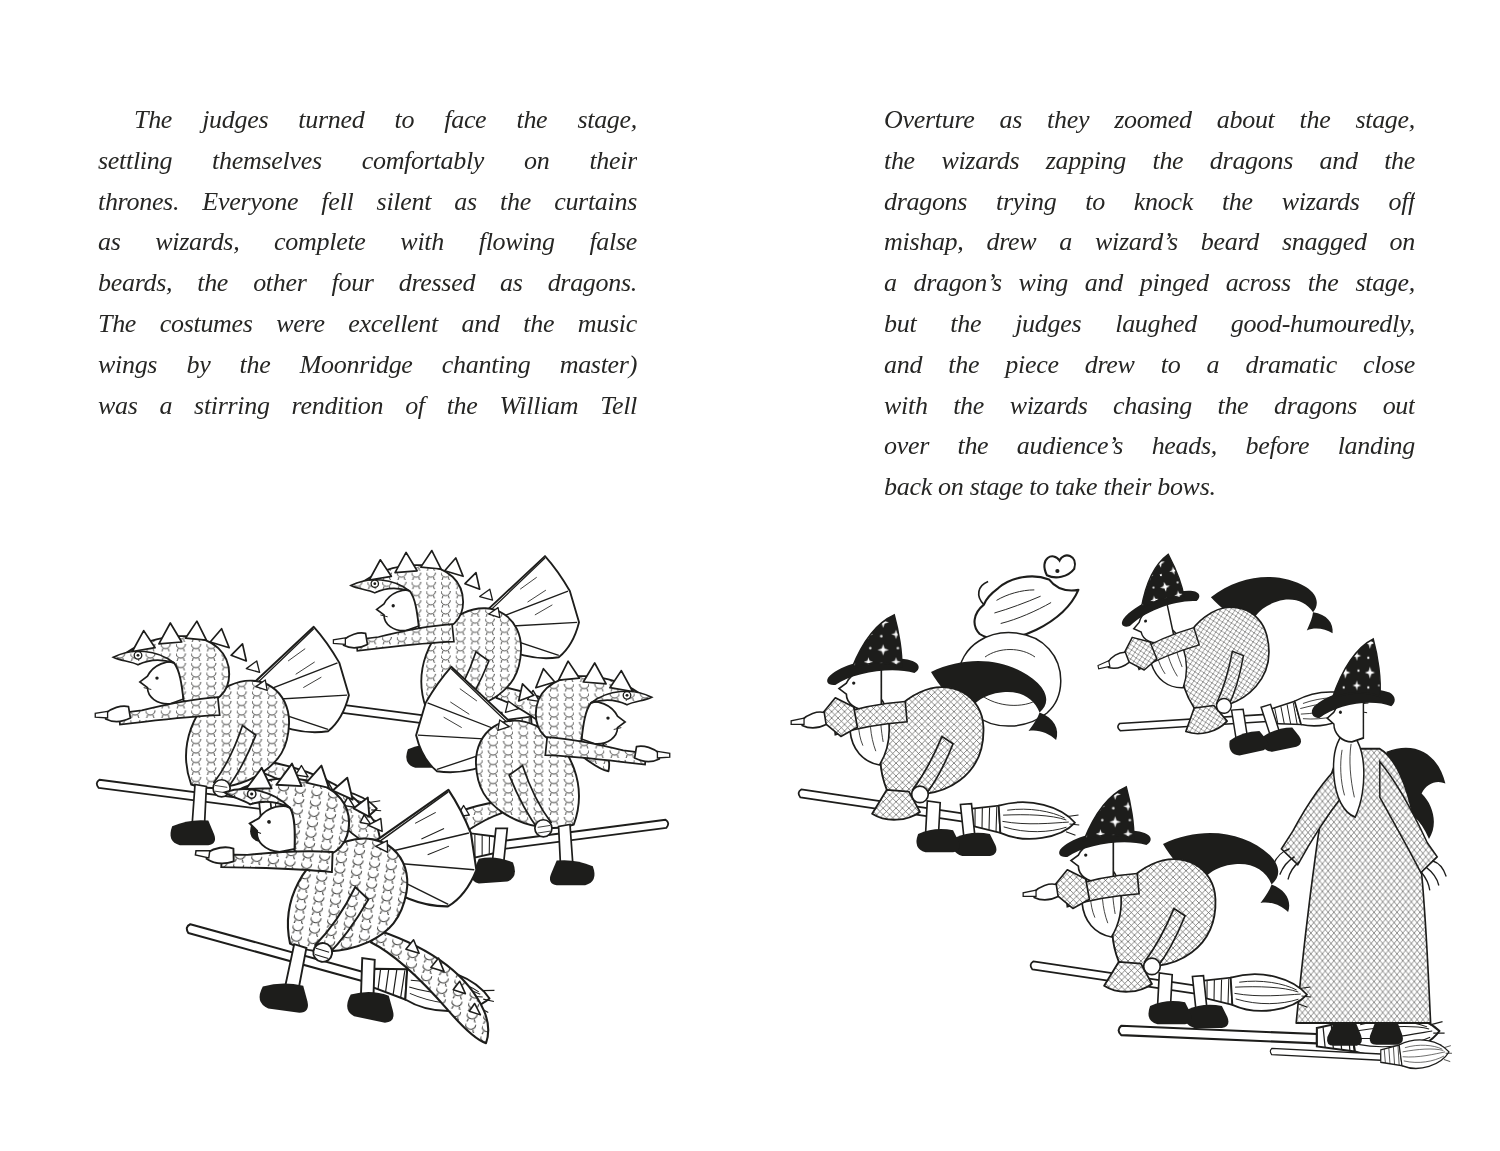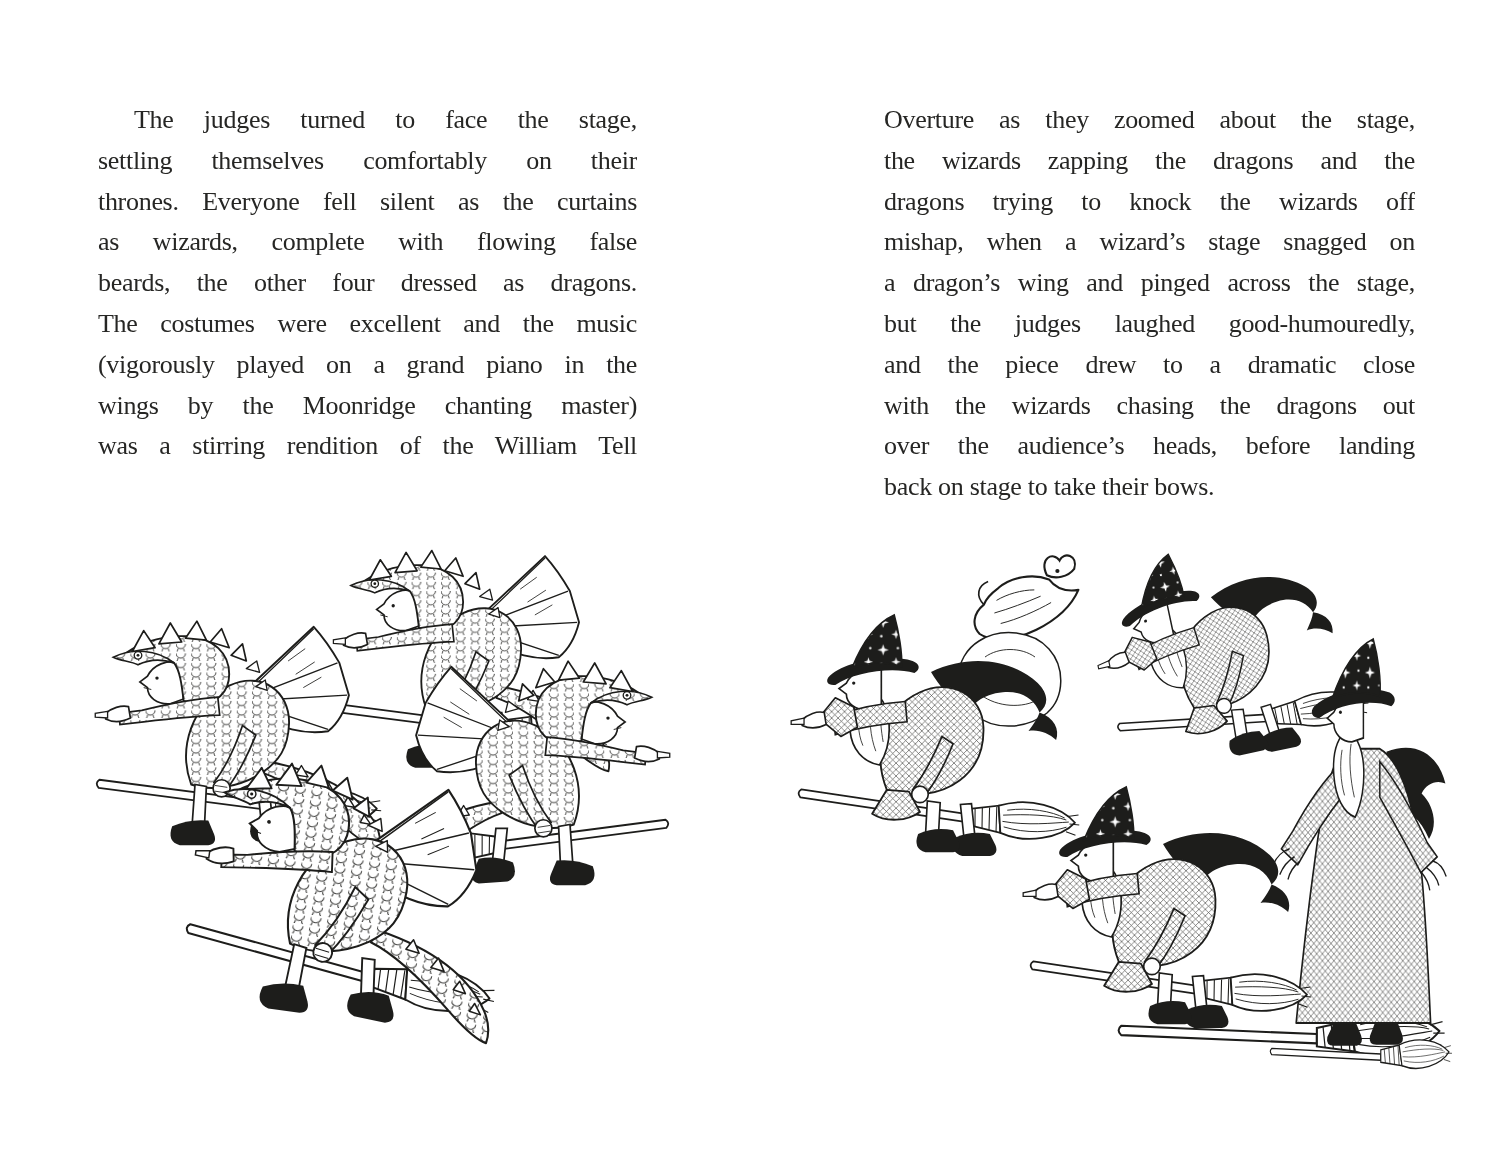--- a/index.html
+++ b/index.html
@@ -2,21 +2,21 @@
 <html><head>
 <meta charset="utf-8">
 <style>
   html,body{margin:0;padding:0;background:#ffffff;}
   .spread{position:relative;width:1500px;height:1151px;background:#ffffff;overflow:hidden;
           font-family:"Liberation Serif", serif;}
   .page-text{position:absolute;top:100px;color:#262624;font-size:26px;line-height:40.8px;
              letter-spacing:-0.3px;}
   .col-left{left:98px;width:539px;}
   .col-right{left:884px;width:531px;}
-  .line{height:40.8px;overflow:hidden;text-align:justify;text-align-last:justify;white-space:normal;}
+  .line{height:40.8px;overflow:hidden;text-align:justify;text-align-last:justify;white-space:normal;font-style:italic;}
   .line.indent{text-indent:36px;}
   .line.lastline{text-align-last:left;}
   .illus{position:absolute;}
   .illus-left{left:100px;top:552px;width:565px;height:500px;}
   .illus-right{left:785px;top:545px;width:670px;height:520px;}
   symbol{overflow:visible;}
   svg{overflow:visible;}
 </style>
 </head>
 <body>
@@ -161,39 +161,38 @@
 <div class="spread">
 
   <section>
     <div class="page-text col-left">
       <div class="line indent">The judges turned to face the stage,</div>
       <div class="line">settling themselves comfortably on their</div>
       <div class="line">thrones. Everyone fell silent as the curtains</div>
       <div class="line">as wizards, complete with flowing false</div>
       <div class="line">beards, the other four dressed as dragons.</div>
       <div class="line">The costumes were excellent and the music</div>
-      <div class="line">(vigorously played on a grand piano in the</div>
       <div class="line">wings by the Moonridge chanting master)</div>
       <div class="line">was a stirring rendition of the William Tell</div>
     </div>
 
     <svg class="illus illus-left" viewBox="0 0 565 500" role="img">
       <use href="#dragon-rider" width="300" height="280" transform="translate(238,-18) scale(0.92)"></use>
       <use href="#dragon-rider" width="300" height="280" transform="translate(0,52) scale(0.95)"></use>
       <use href="#dragon-rider" width="300" height="280" transform="translate(565,92) scale(-0.95,0.95)"></use>
       <use href="#dragon-rider" width="300" height="280" transform="translate(118,180) rotate(8) scale(1.05)"></use>
     </svg>
   </section>
 
   <section>
     <div class="page-text col-right">
       <div class="line">Overture as they zoomed about the stage,</div>
       <div class="line">the wizards zapping the dragons and the</div>
       <div class="line">dragons trying to knock the wizards off</div>
-      <div class="line">mishap, when a wizard’s stage snagged on</div>
+      <div class="line">mishap, drew a wizard’s beard snagged on</div>
       <div class="line">a dragon’s wing and pinged across the stage,</div>
       <div class="line">but the judges laughed good-humouredly,</div>
       <div class="line">and the piece drew to a dramatic close</div>
       <div class="line">with the wizards chasing the dragons out</div>
       <div class="line">over the audience’s heads, before landing</div>
       <div class="line lastline">back on stage to take their bows.</div>
     </div>
 
     <svg class="illus illus-right" viewBox="0 0 670 520" role="img">
 

